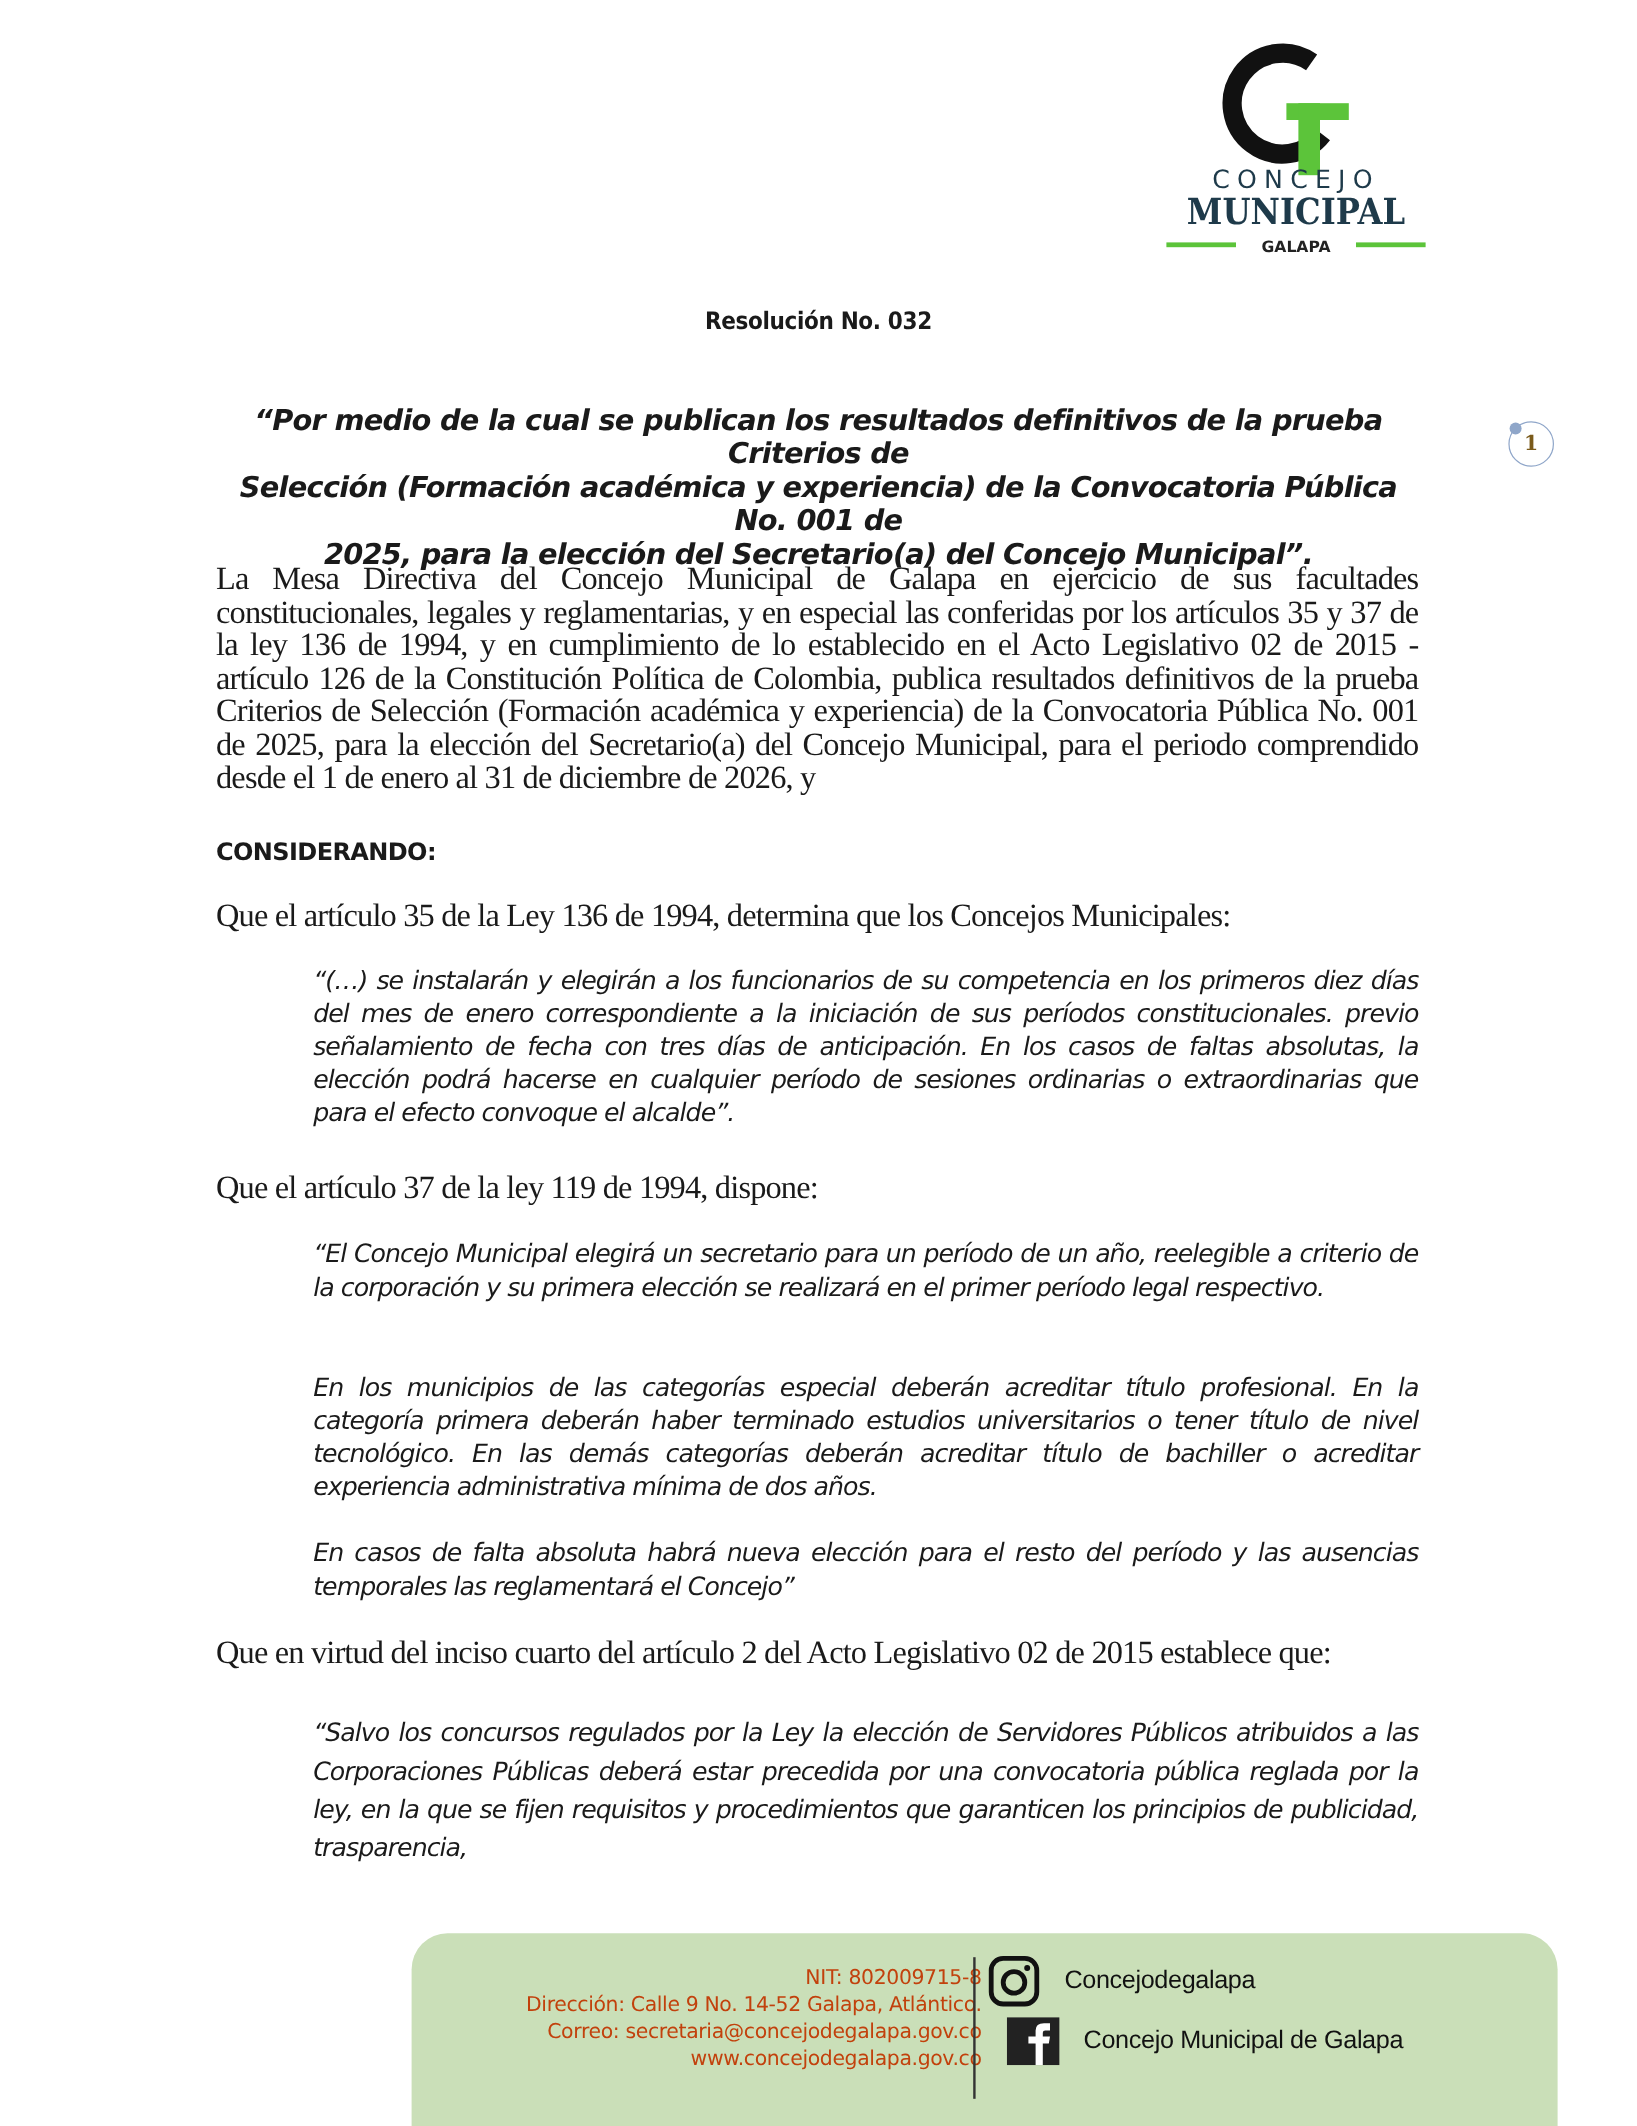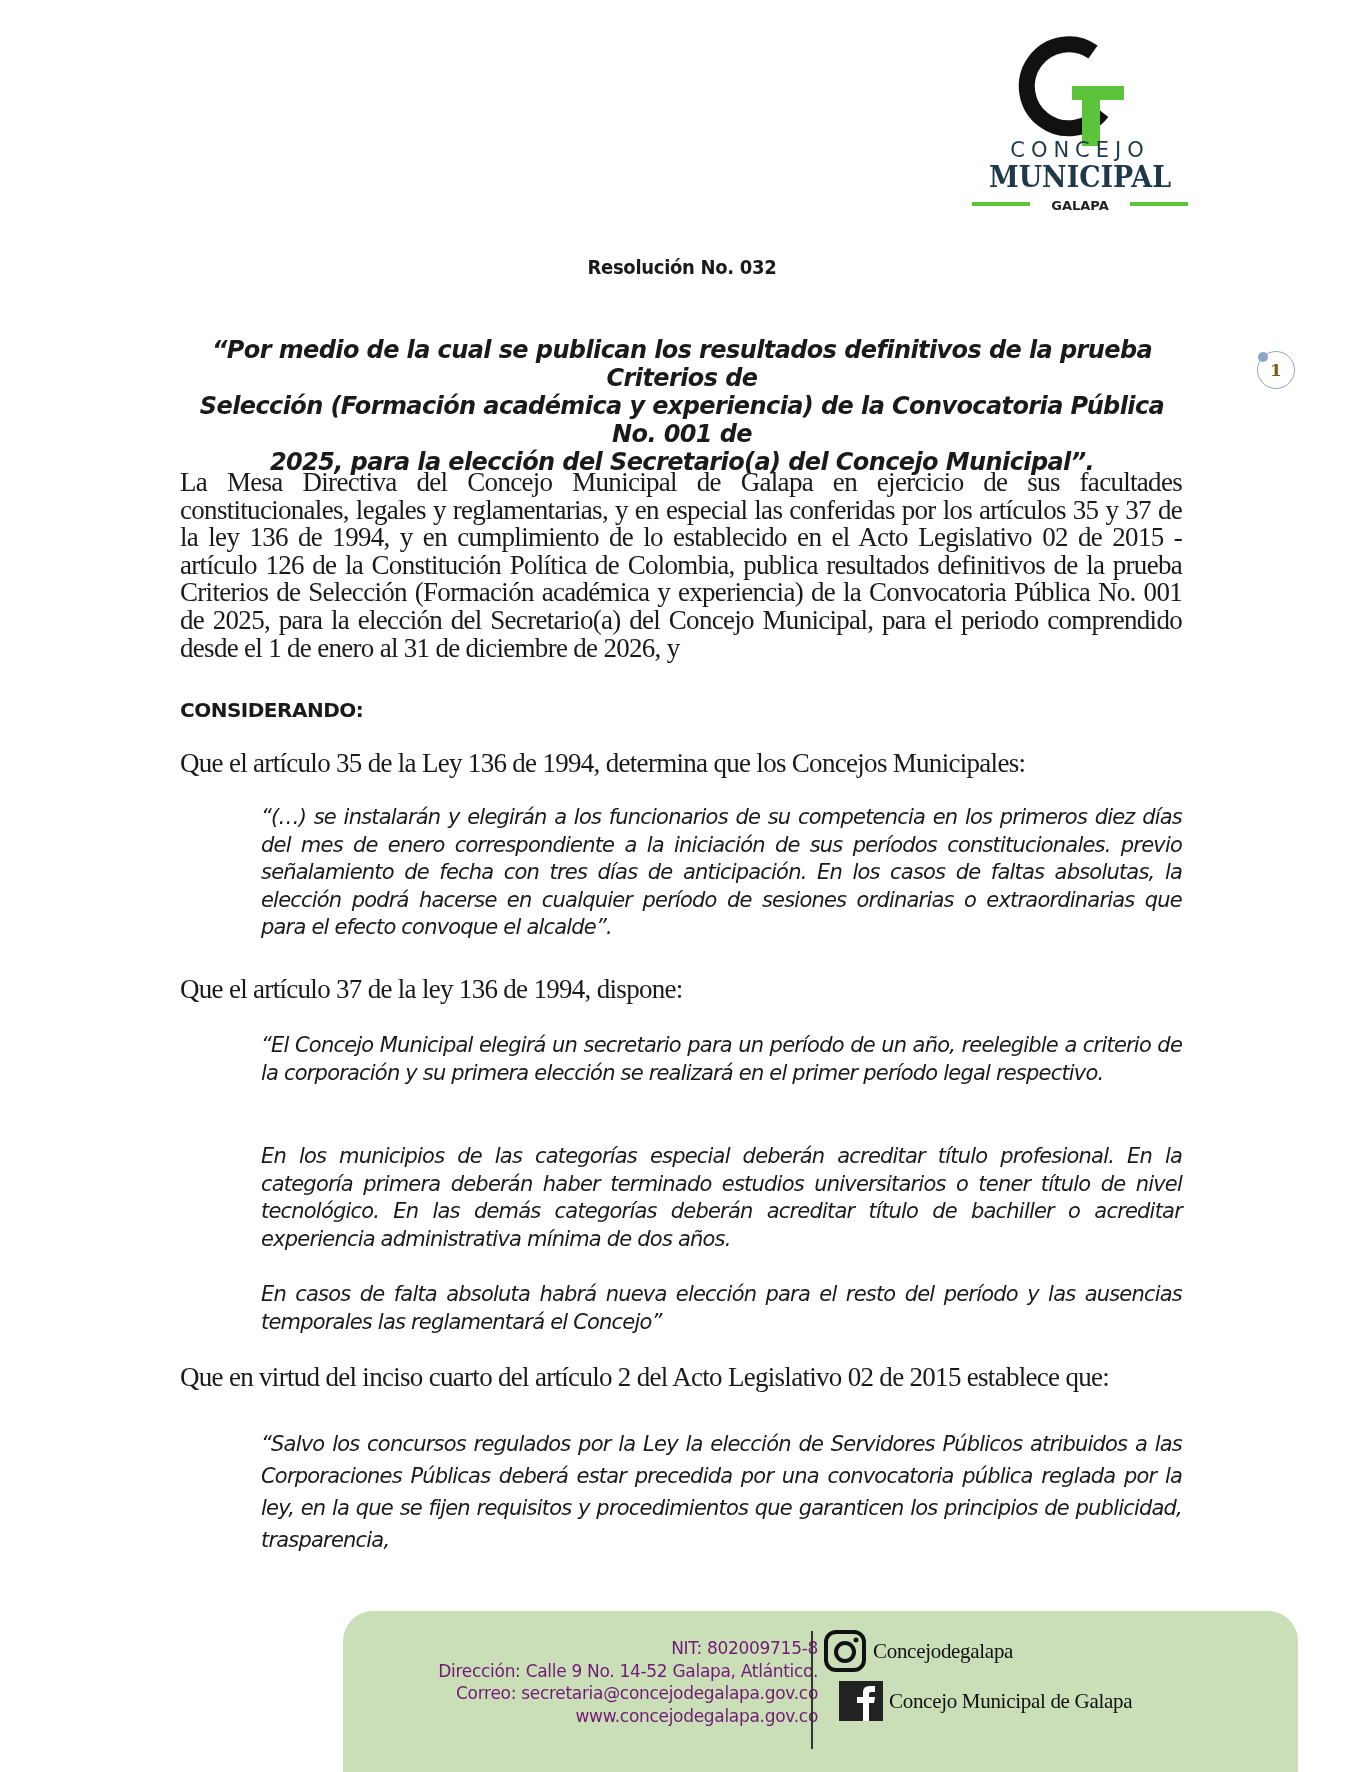--- a/index.html
+++ b/index.html
@@ -46,26 +46,26 @@
     position: absolute; left: 180px; top: 698px; width: 1004px; text-align: left;
     font-family: "DejaVu Sans", sans-serif; font-weight: bold; font-size: 20px; letter-spacing: -0.5px;
   }
 
   .footer {
     position: absolute; left: 343px; top: 1611px; width: 955px; height: 200px;
     background: #cadfb8; border-radius: 30px 30px 0 0;
   }
   .footer-left {
     position: absolute; right: 480px; top: 26px; text-align: right;
-    font-family: "DejaVu Sans", sans-serif; font-size: 17px; line-height: 22.5px; color: #701a75;
+    font-family: "DejaVu Sans", sans-serif; font-size: 17px; line-height: 22.5px; color: #c2410c;
     letter-spacing: -0.3px;
   }
   .footer-divider { position: absolute; left: 468px; top: 20px; width: 1.5px; height: 118px; background: #333; }
-  .social { position: absolute; left: 480px; display: flex; align-items: center; gap: 6px;
-    font-family: Liberation Serif, serif; font-size: 21px; color: #111; letter-spacing: -0.3px; }
+  .social { position: absolute; left: 480px; display: flex; align-items: center; gap: 20px;
+    font-family: Liberation Sans, sans-serif; font-size: 21px; color: #111; letter-spacing: -0.3px; }
   .social.ig { top: 18px; }
   .social.fb { top: 70px; padding-left: 16px; }
   .social svg { display: block; }
 </style>
 </head>
 <body>
 
 <div class="logo">
   <svg viewBox="0 0 220 190">
 
@@ -96,21 +96,21 @@
   <div>2025, para la elección del Secretario(a) del Concejo Municipal”.</div>
 </div>
 
 <div class="body-text" style="top:469px;">La Mesa Directiva del Concejo Municipal de Galapa en ejercicio de sus facultades constitucionales, legales y reglamentarias, y en especial las conferidas por los artículos 35 y 37 de la ley 136 de 1994, y en cumplimiento de lo establecido en el Acto Legislativo 02 de 2015 - artículo 126 de la Constitución Política de Colombia, publica resultados definitivos de la prueba  Criterios de Selección (Formación académica y experiencia) de la Convocatoria Pública No. 001 de 2025, para la elección del Secretario(a) del Concejo Municipal, para el periodo comprendido desde el 1 de enero al 31 de diciembre de 2026, y</div>
 
 <div class="heading">CONSIDERANDO:</div>
 
 <div class="body-text" style="top:750px;">Que el artículo 35 de la Ley 136 de 1994, determina que los Concejos Municipales:</div>
 <div class="quote" style="top:804px;">“(…) se instalarán y elegirán a los funcionarios de su competencia en los primeros diez días del mes de enero correspondiente a la iniciación de sus períodos constitucionales. previo señalamiento de fecha con tres días de anticipación. En los casos de faltas absolutas, la elección podrá hacerse en cualquier período de sesiones ordinarias o extraordinarias que para el efecto convoque el alcalde”.</div>
 
-<div class="body-text" style="top:976px;">Que el artículo 37 de la ley 136 de 1994, dispone:</div>
+<div class="body-text" style="top:976px;">Que el artículo 37 de la ley 119 de 1994, dispone:</div>
 <div class="quote" style="top:1032px;">“El Concejo Municipal elegirá un secretario para un período de un año, reelegible a criterio de la corporación y su primera elección se realizará en el primer período legal respectivo.</div>
 <div class="quote" style="top:1143px;">En los municipios de las categorías especial deberán acreditar título profesional. En la categoría primera deberán haber terminado estudios universitarios o tener título de nivel tecnológico. En las demás categorías deberán acreditar título de bachiller o acreditar experiencia administrativa mínima de dos años.</div>
 <div class="quote" style="top:1281px;">En casos de falta absoluta habrá nueva elección para el resto del período y las ausencias temporales las reglamentará el Concejo”</div>
 
 <div class="body-text" style="top:1364px;">Que en virtud del inciso cuarto del artículo 2 del Acto Legislativo 02 de 2015 establece que:</div>
 <div class="quote" style="top:1428px; line-height:32px;">“Salvo los concursos regulados por la Ley la elección de Servidores Públicos atribuidos a las Corporaciones Públicas deberá estar precedida por una convocatoria pública reglada por la ley, en la que se fijen requisitos y procedimientos que garanticen los principios de publicidad, trasparencia,</div>
 
 <div class="footer">
   <div class="footer-left">
     <div>NIT: 802009715-8</div>

